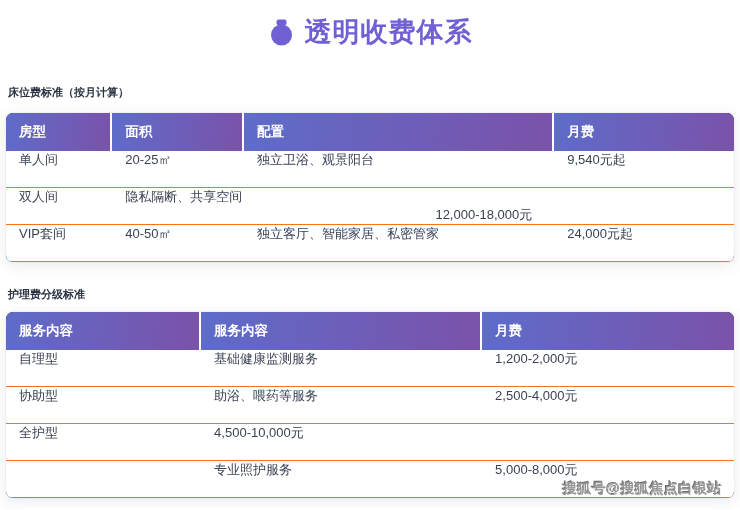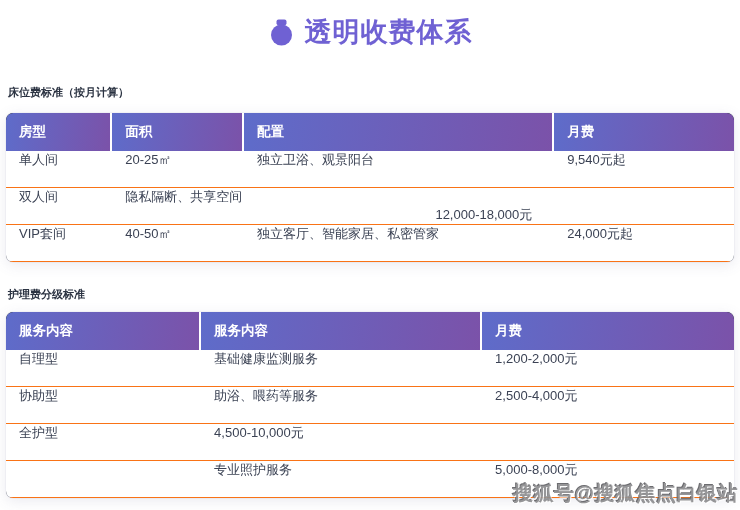--- a/index.html
+++ b/index.html
@@ -53,22 +53,22 @@
     display:flex; height:37px; 
     border-bottom:1px solid #f97316; background:#fff;
   }
   .td {
     padding-left:13px; font-size:13px; color:#3b4254;
     white-space:nowrap; overflow:hidden;
   }
 
   
   .watermark {
-    position:absolute; top:480px; right:2px;
-    font-size:20px; font-weight:bold; color:#8e8e90;
+    position:absolute; top:480px; right:18px;
+    font-size:14px; font-weight:bold; color:#8e8e90;
     letter-spacing:.5px; white-space:nowrap;
     text-shadow:1px 1px 0 #ffffff, -1px -1px 0 #606064;
     opacity:.92;
   }
 </style>
 </head>
 <body style="--accent: #6f61d3; --grad-from: #5e6cca; --grad-to: #7b52a9;">
 
 <header class="page-header">
   <svg class="bag-icon" width="27" height="27" viewBox="0 0 27 27" aria-hidden="true">

